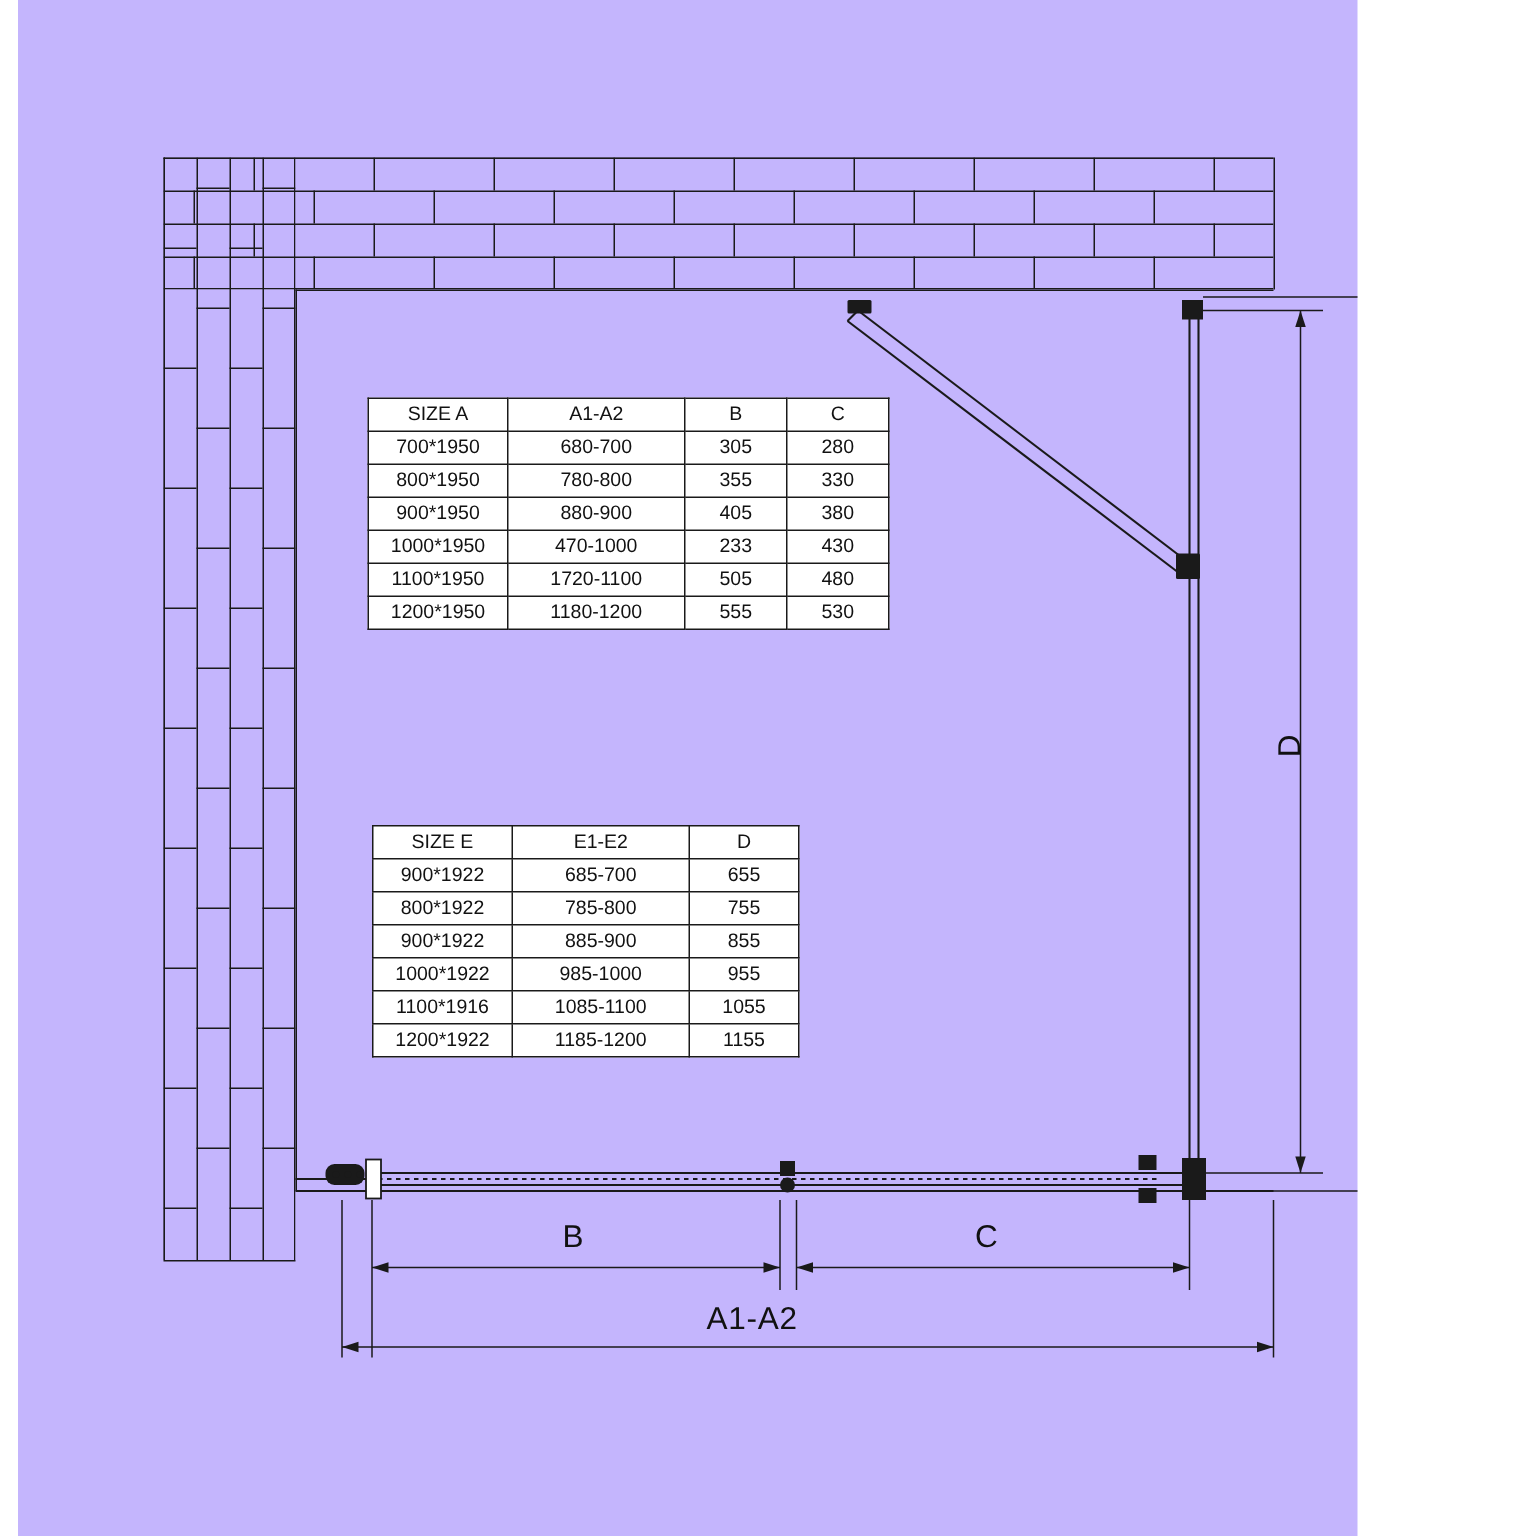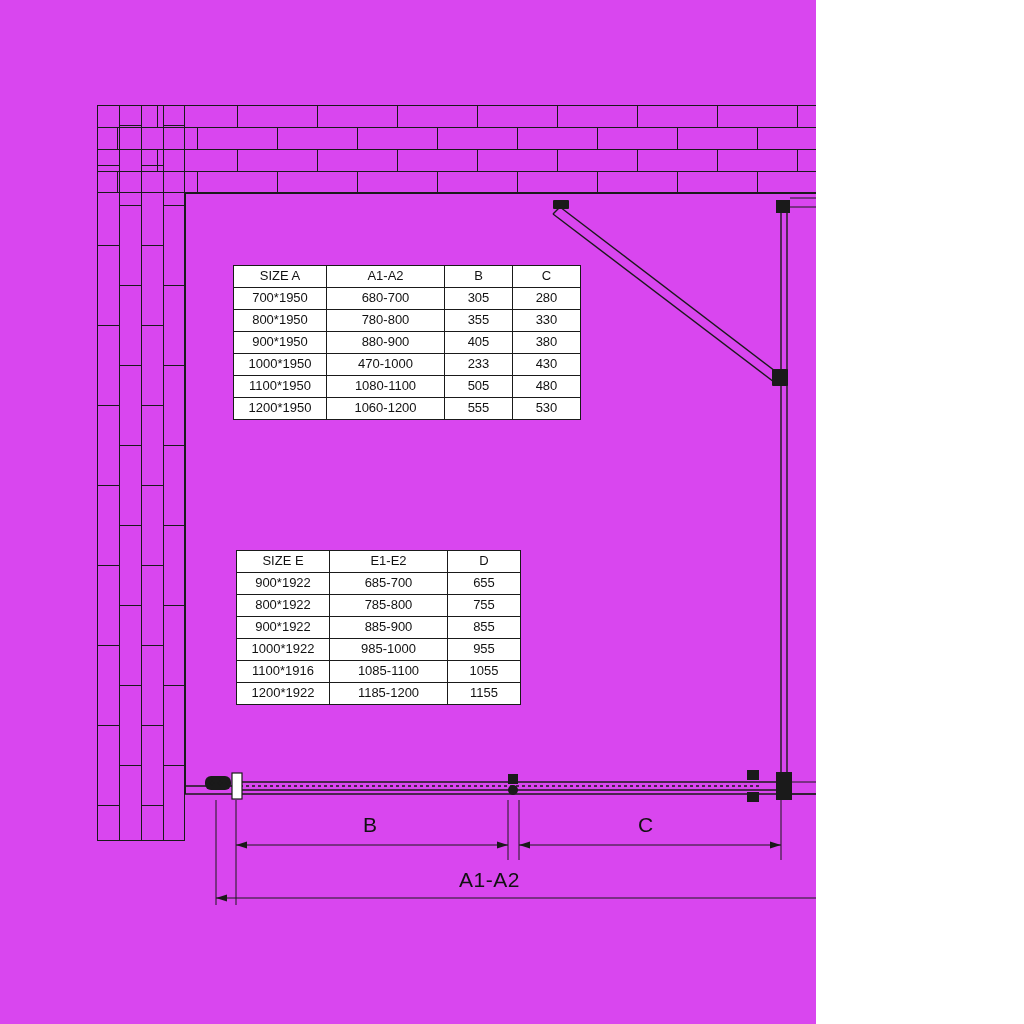--- a/index.html
+++ b/index.html
@@ -5,24 +5,25 @@
   html, body {
     margin: 0;
     padding: 0;
     background: #ffffff;
   }
   body {
     font-family: "Liberation Sans", sans-serif;
   }
   #stage {
     position: relative;
-    width: 816px;
+    width: 893px;
     height: 1024px;
-    background: #d946ef;
+    background: #c4b5fd;
     overflow: hidden;
+    margin-left: 12px;
   }
 
   
   .hline {
     position: absolute;
     height: 0;
     border-top: 1px solid #1a1a1a;
   }
   .vline {
     position: absolute;
@@ -219,27 +220,27 @@
         <td>380</td>
       </tr>
       <tr>
         <td>1000*1950</td>
         <td>470-1000</td>
         <td>233</td>
         <td>430</td>
       </tr>
       <tr>
         <td>1100*1950</td>
-        <td>1080-1100</td>
+        <td>1720-1100</td>
         <td>505</td>
         <td>480</td>
       </tr>
       <tr>
         <td>1200*1950</td>
-        <td>1060-1200</td>
+        <td>1180-1200</td>
         <td>555</td>
         <td>530</td>
       </tr>
     </tbody>
   </table>
 
   <table class="spec" id="table-e" style="left:236px; top:550px;">
     <thead>
       <tr>
         <th style="width:80px;">SIZE  E</th>

